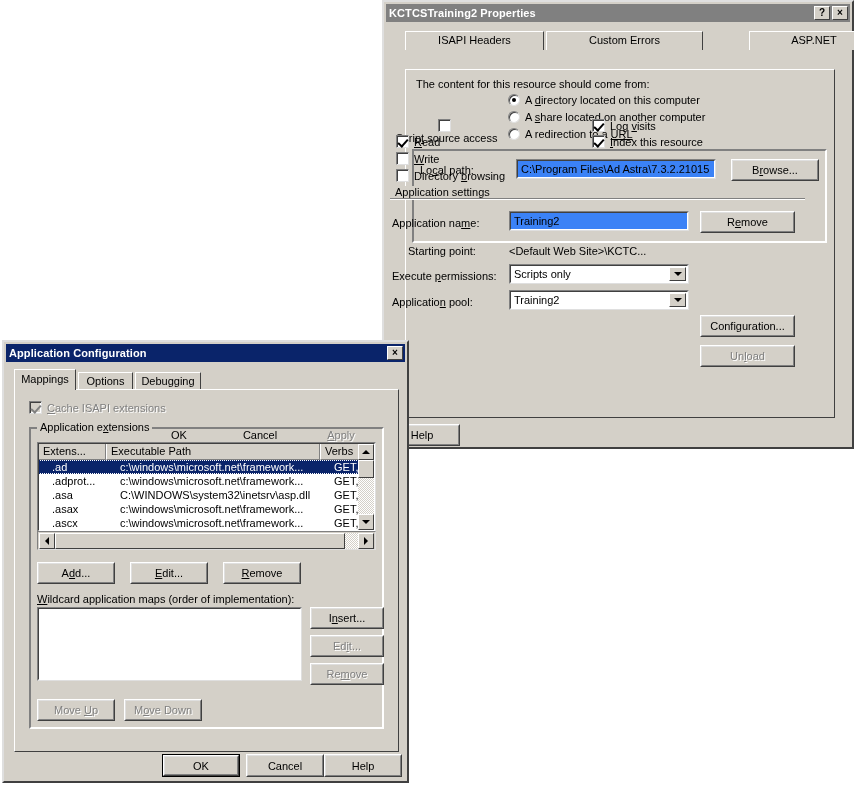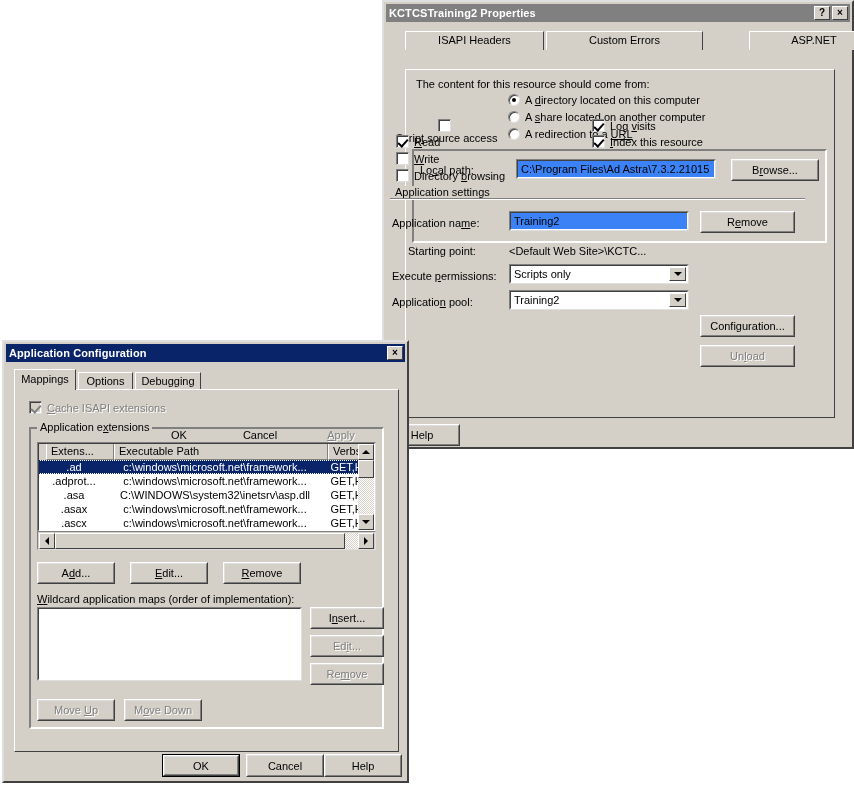--- a/index.html
+++ b/index.html
@@ -196,21 +196,21 @@
   .lv-head { display: flex; height: 17px; background: #d4d0c8; }
   .lv-head div {
     background: #d4d0c8; font-size: 11px; line-height: 15px;
     padding-left: 4px; overflow: hidden; white-space: nowrap;
     border-top: 1px solid #ffffff; border-left: 1px solid #ffffff;
     border-right: 1px solid #808080; border-bottom: 1px solid #808080;
     flex: none;
   }
   .lv-row { display: flex; height: 14px; font-size: 11px; line-height: 14px; }
   .lv-row.sel { background: #0a246a; color: #ffffff; outline: 1px dotted #ffffff; outline-offset: -1px; }
-  .lv-row div { overflow: hidden; white-space: nowrap; padding-left: 4px; flex: none; text-align: center; }
+  .lv-row div { overflow: hidden; white-space: nowrap; padding-left: 14px; flex: none; }
 
   .sb-v {
     position: absolute; right: 1px; top: 1px; width: 16px; bottom: 1px;
     background: #d4d0c8;
     background-image: repeating-conic-gradient(#fff 0% 25%, #d4d0c8 0% 50%);
     background-size: 2px 2px;
     z-index: 6;
   }
   .sb-h {
     position: absolute; left: 0; right: 0; height: 16px;
@@ -417,21 +417,21 @@
       </div>
 
       <div class="group" style="left:14px; top:37px; width:355px; height:302px;">
         <div class="group-inner"></div>
       </div>
       <div class="lbl" style="left:22px; top:31px; background:#d4d0c8; padding:0 3px;">Application e<u>x</u>tensions</div>
 
       <div class="listview" style="left:22px; top:52px; width:339px; height:90px;">
         <div class="lv-in"></div>
         <div class="lv-head">
-          <div style="width:68px;margin-left:8px;">Extens...</div>
+          <div style="width:68px;">Extens...</div>
           <div style="width:214px;">Executable Path</div>
           <div style="width:70px;">Verbs</div>
         </div>
         <div style="position:relative;">
           <div class="lv-row sel">
             <div style="width:68px;">.ad</div>
             <div style="width:214px;">c:\windows\microsoft.net\framework...</div>
             <div style="width:70px;">GET,HEA..</div>
           </div>
           <div class="lv-row">

